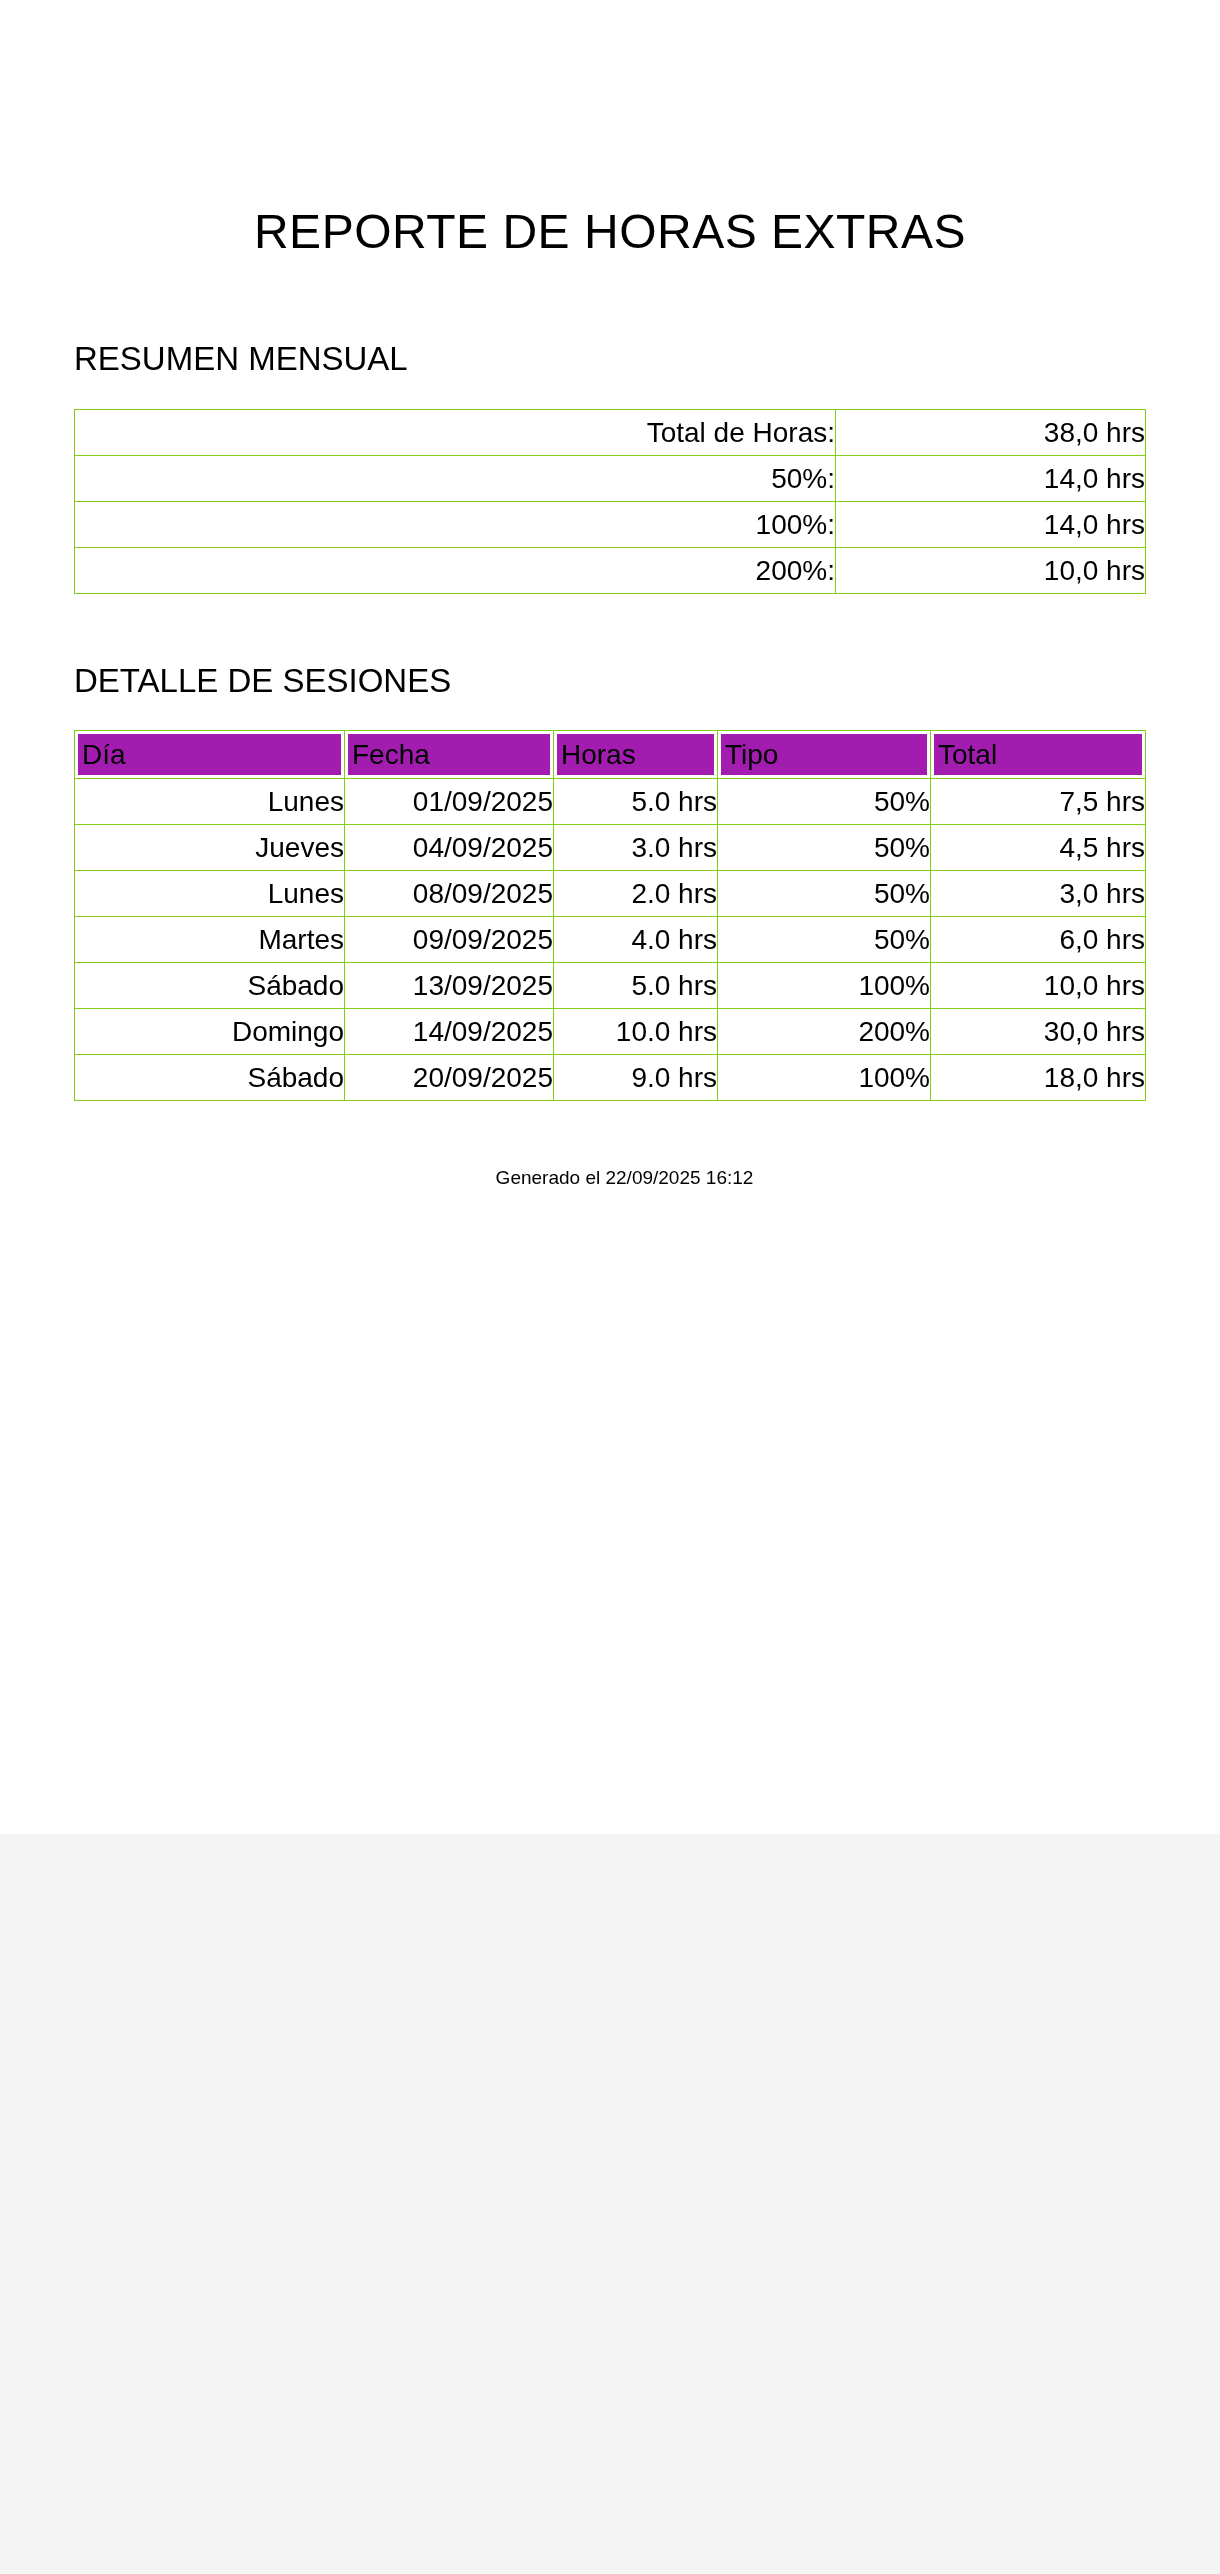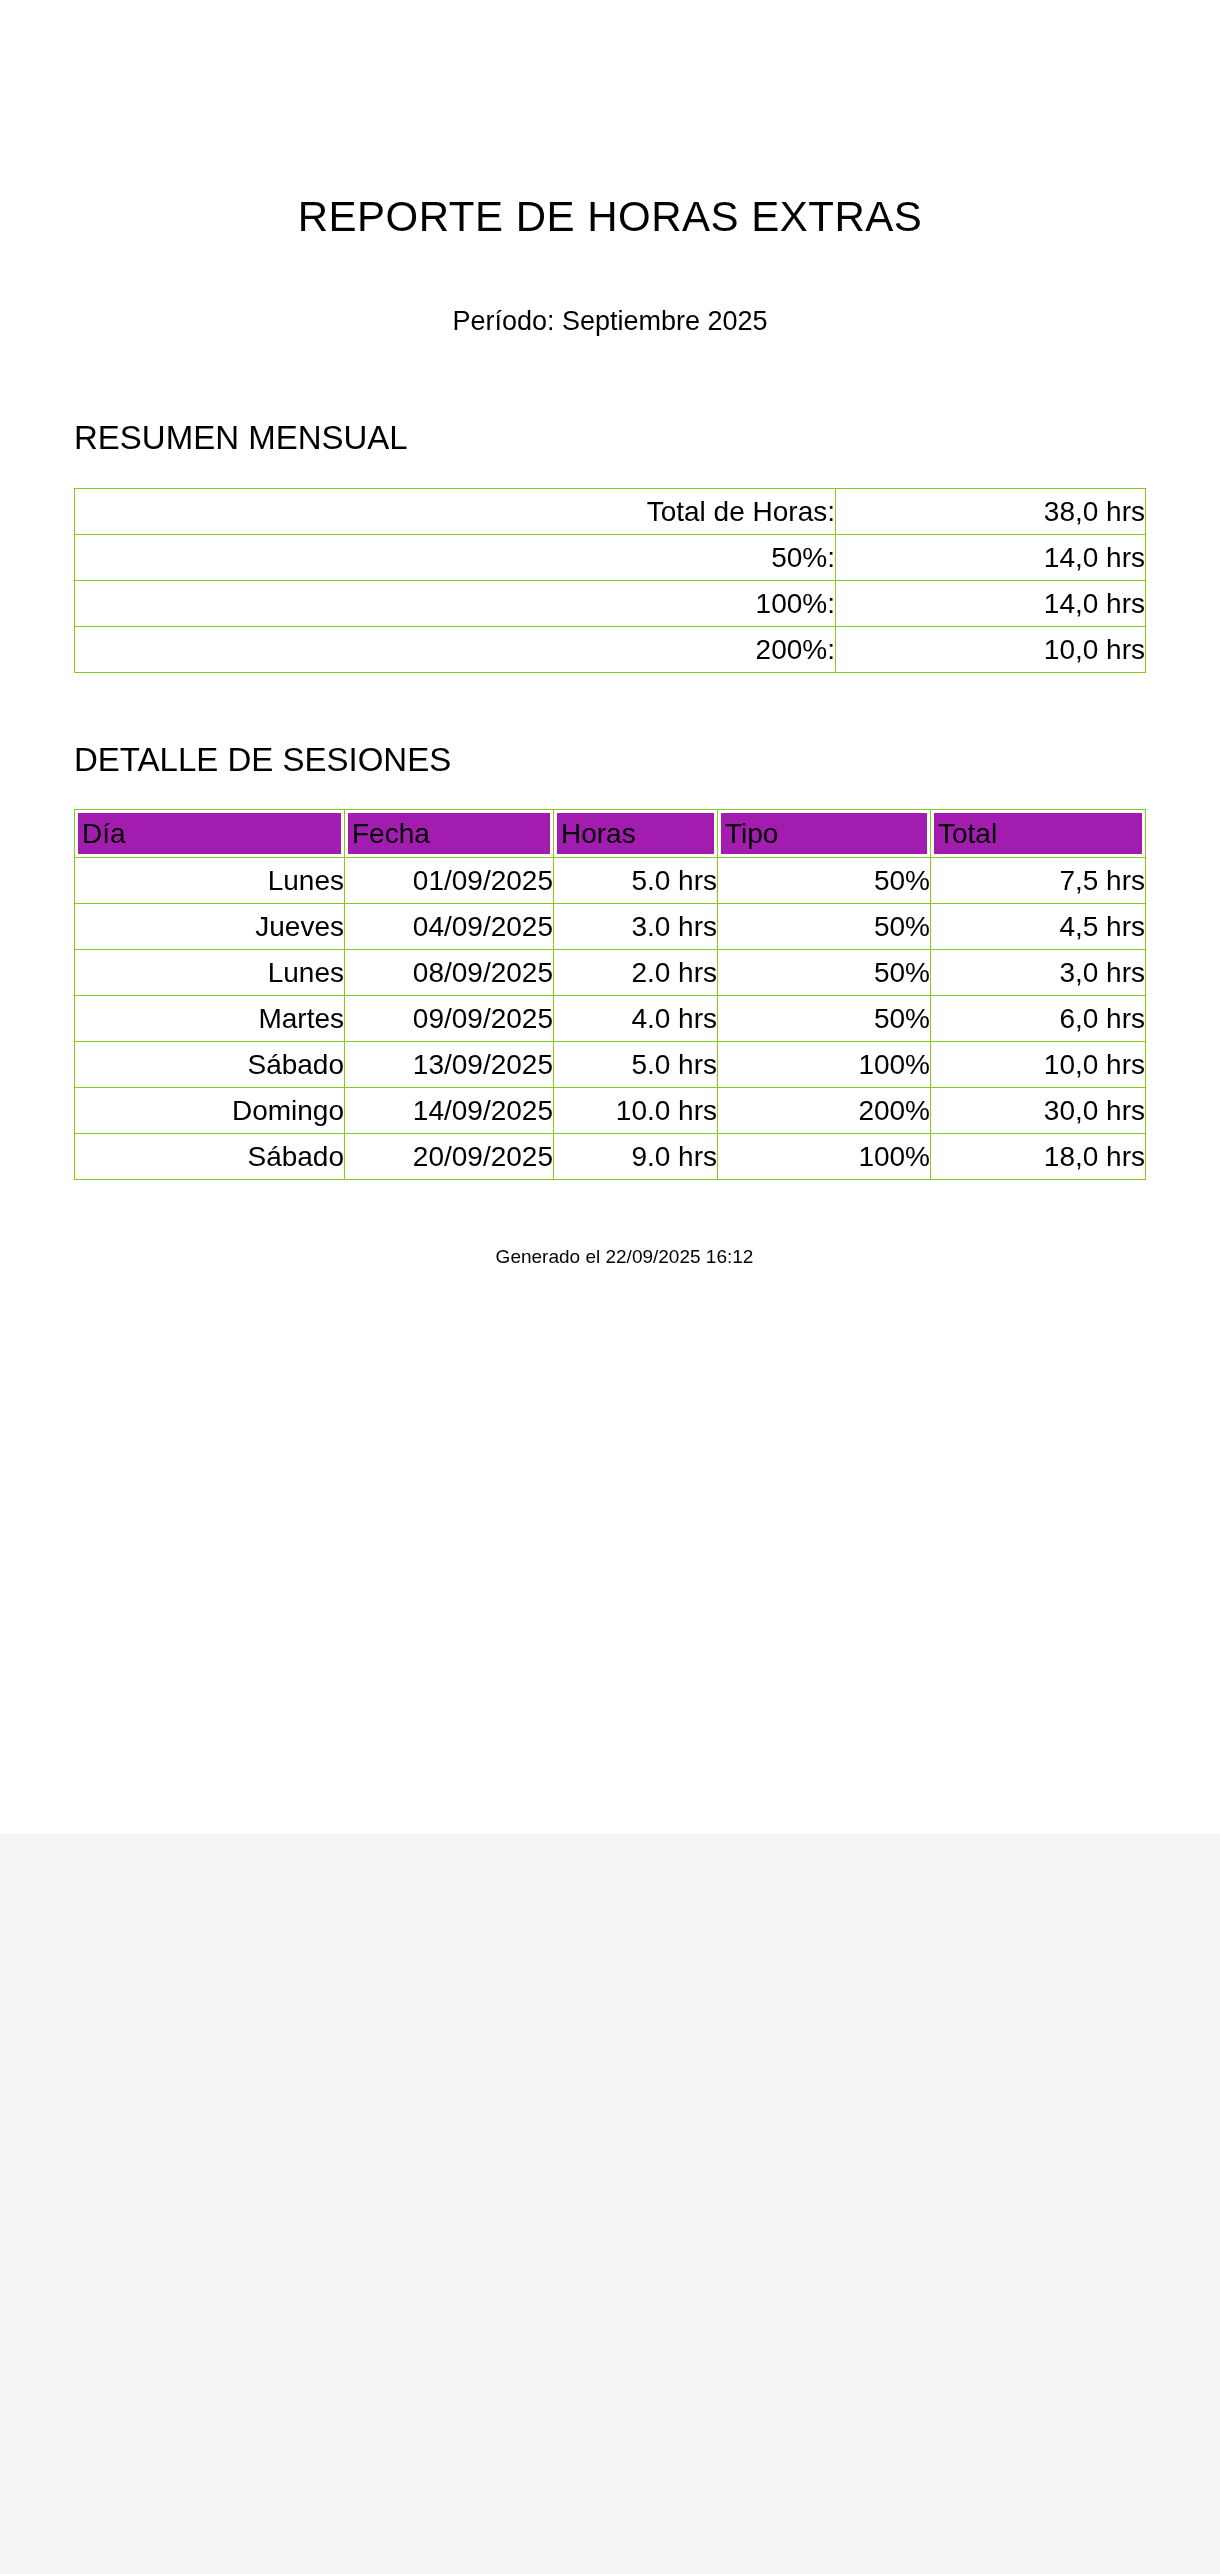--- a/index.html
+++ b/index.html
@@ -12,24 +12,24 @@
     color: #000;
   }
   .page {
     width: 1220px;
     height: 1834px;
     background: #ffffff;
     padding-top: 192px;
     overflow: hidden;
   }
   .doc-title {
-    font-size: 42px;
+    font-size: 48px;
     font-weight: 400;
     text-align: center;
-    margin: 4px;
+    margin: 16px;
     line-height: 1.0;
     letter-spacing: 0.5px;
   }
   .doc-subtitle {
     font-size: 27px;
     font-weight: 400;
     text-align: center;
     margin: 70px 0 0 0;
     line-height: 1.0;
   }
@@ -81,21 +81,20 @@
     background: #f4f4f4;
   }
 </style>
 </head>
 <body>
 
 <div class="page">
 
   <h1 class="doc-title">REPORTE DE HORAS EXTRAS</h1>
 
-  <div class="doc-subtitle">Período: Septiembre 2025</div>
 
   <h2 class="section-heading heading-summary">RESUMEN MENSUAL</h2>
 
   <table class="summary-table">
     <colgroup>
       <col style="width:761px">
       <col style="width:310px">
     </colgroup>
     <tbody>
       <tr>

